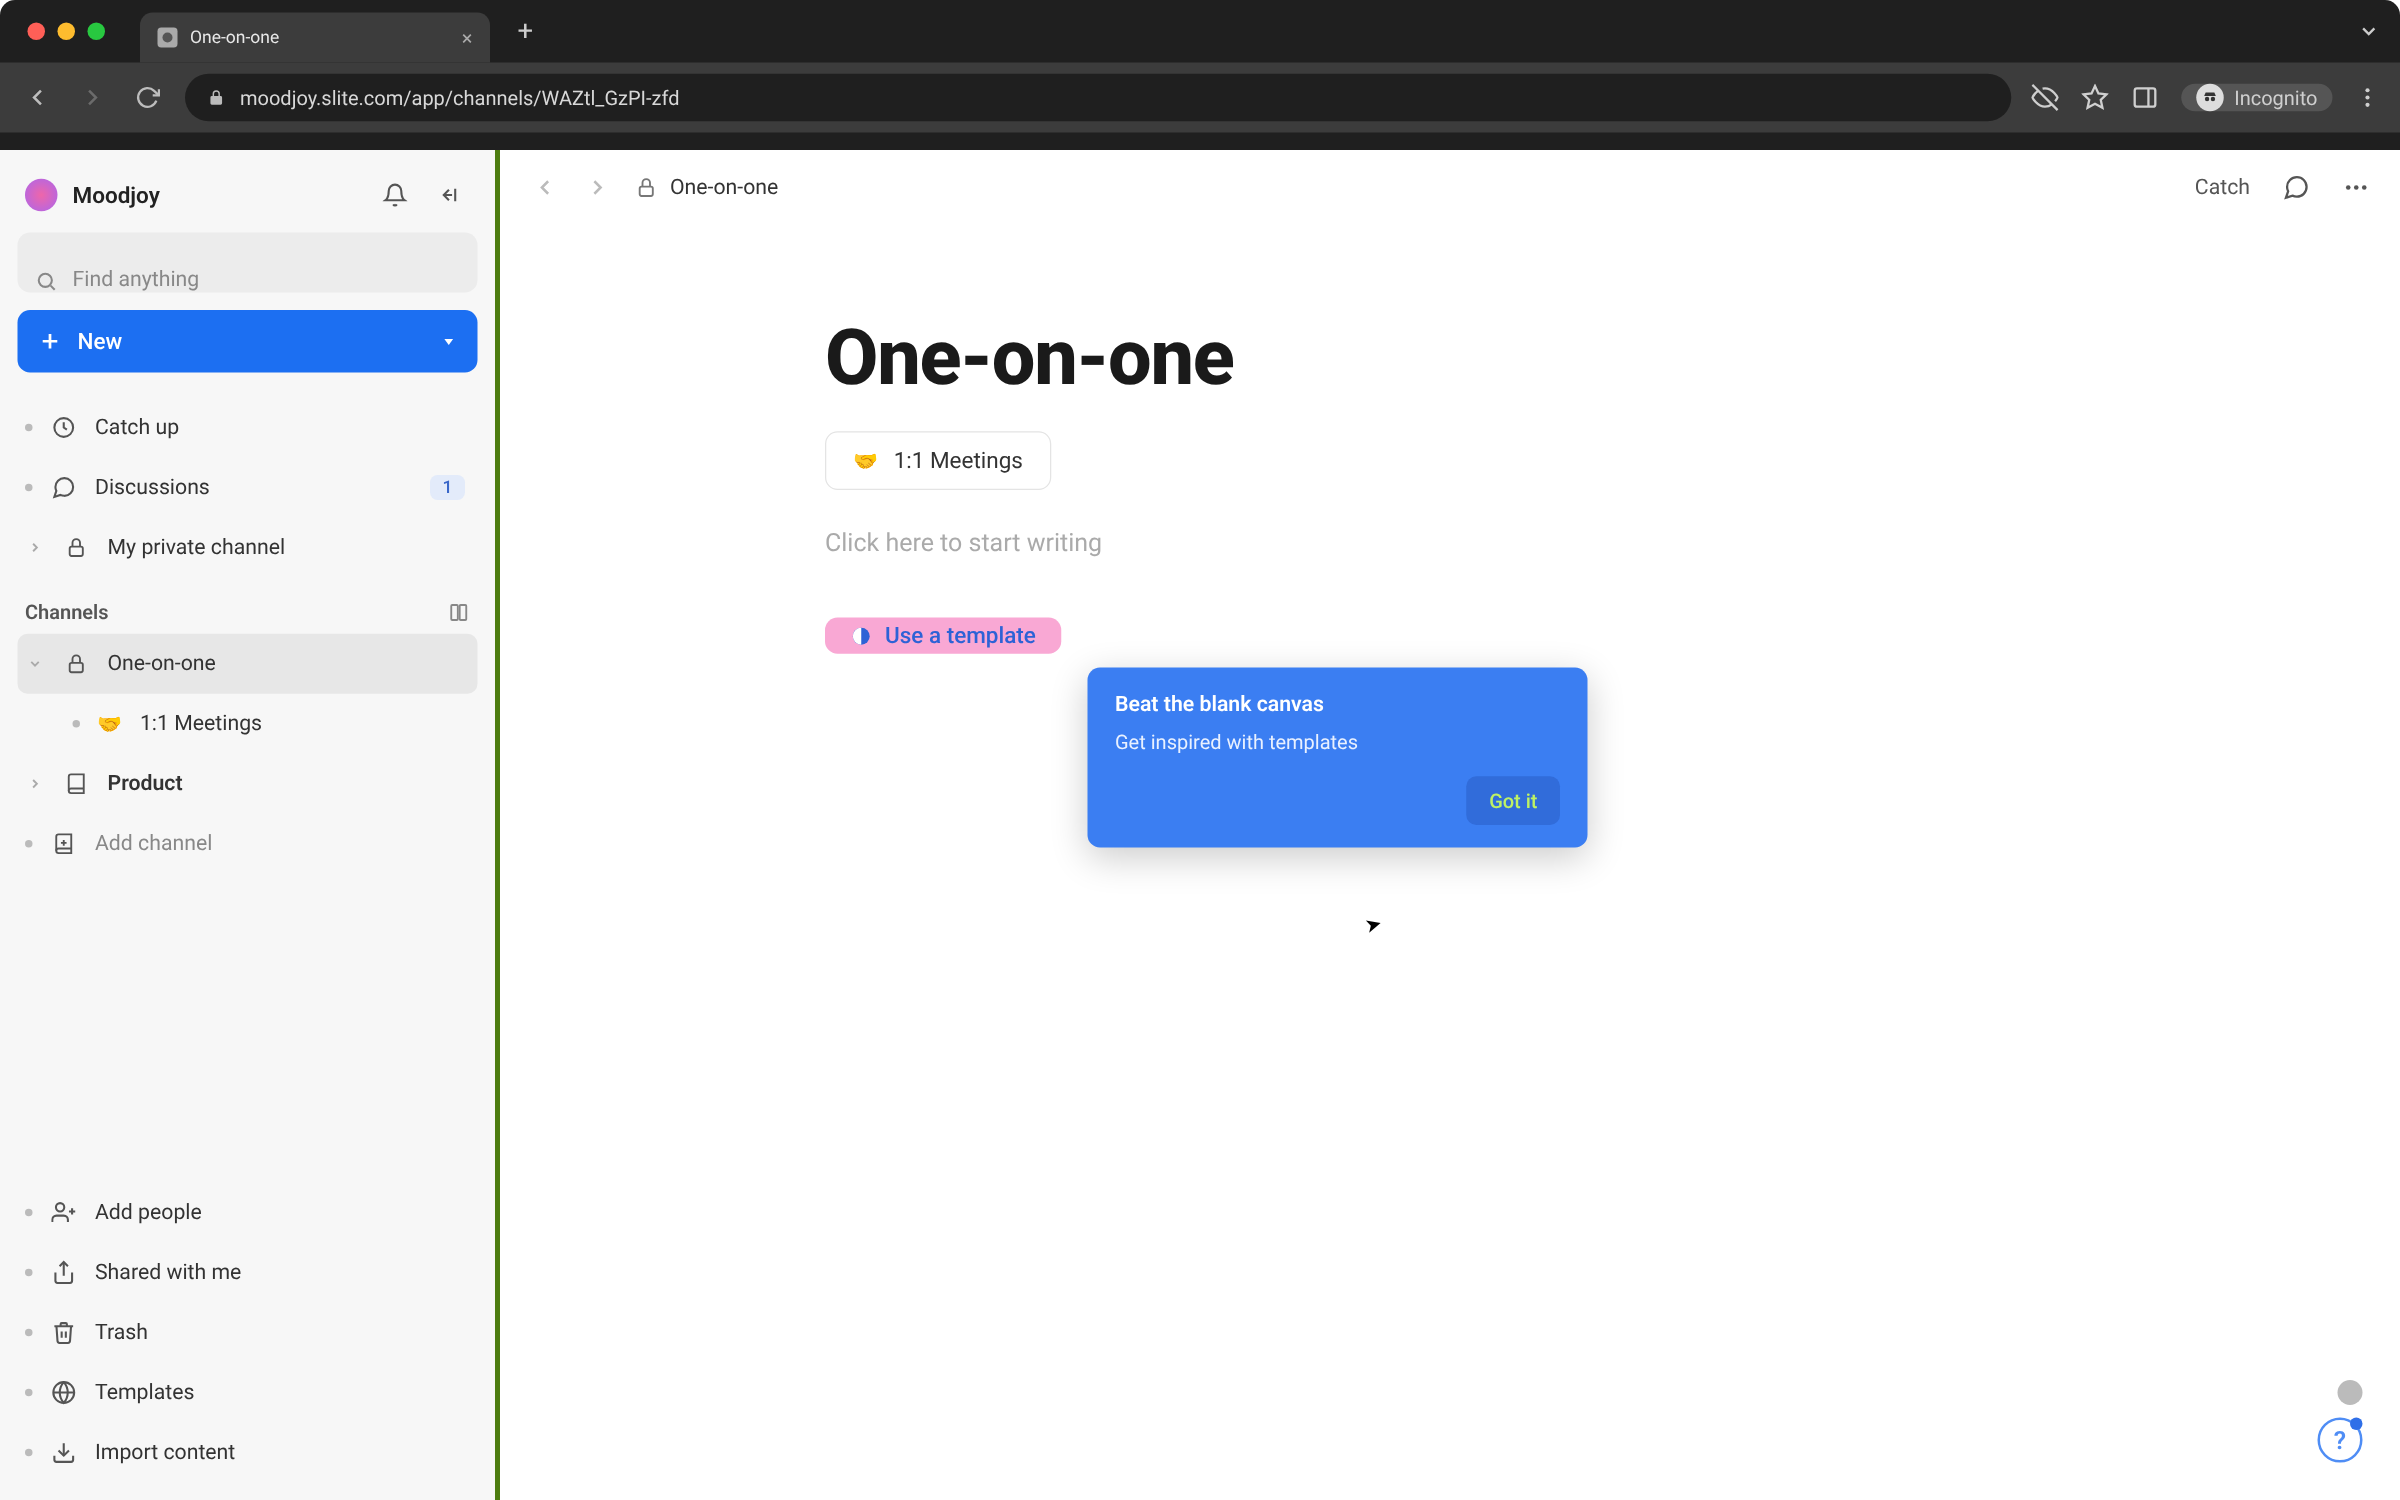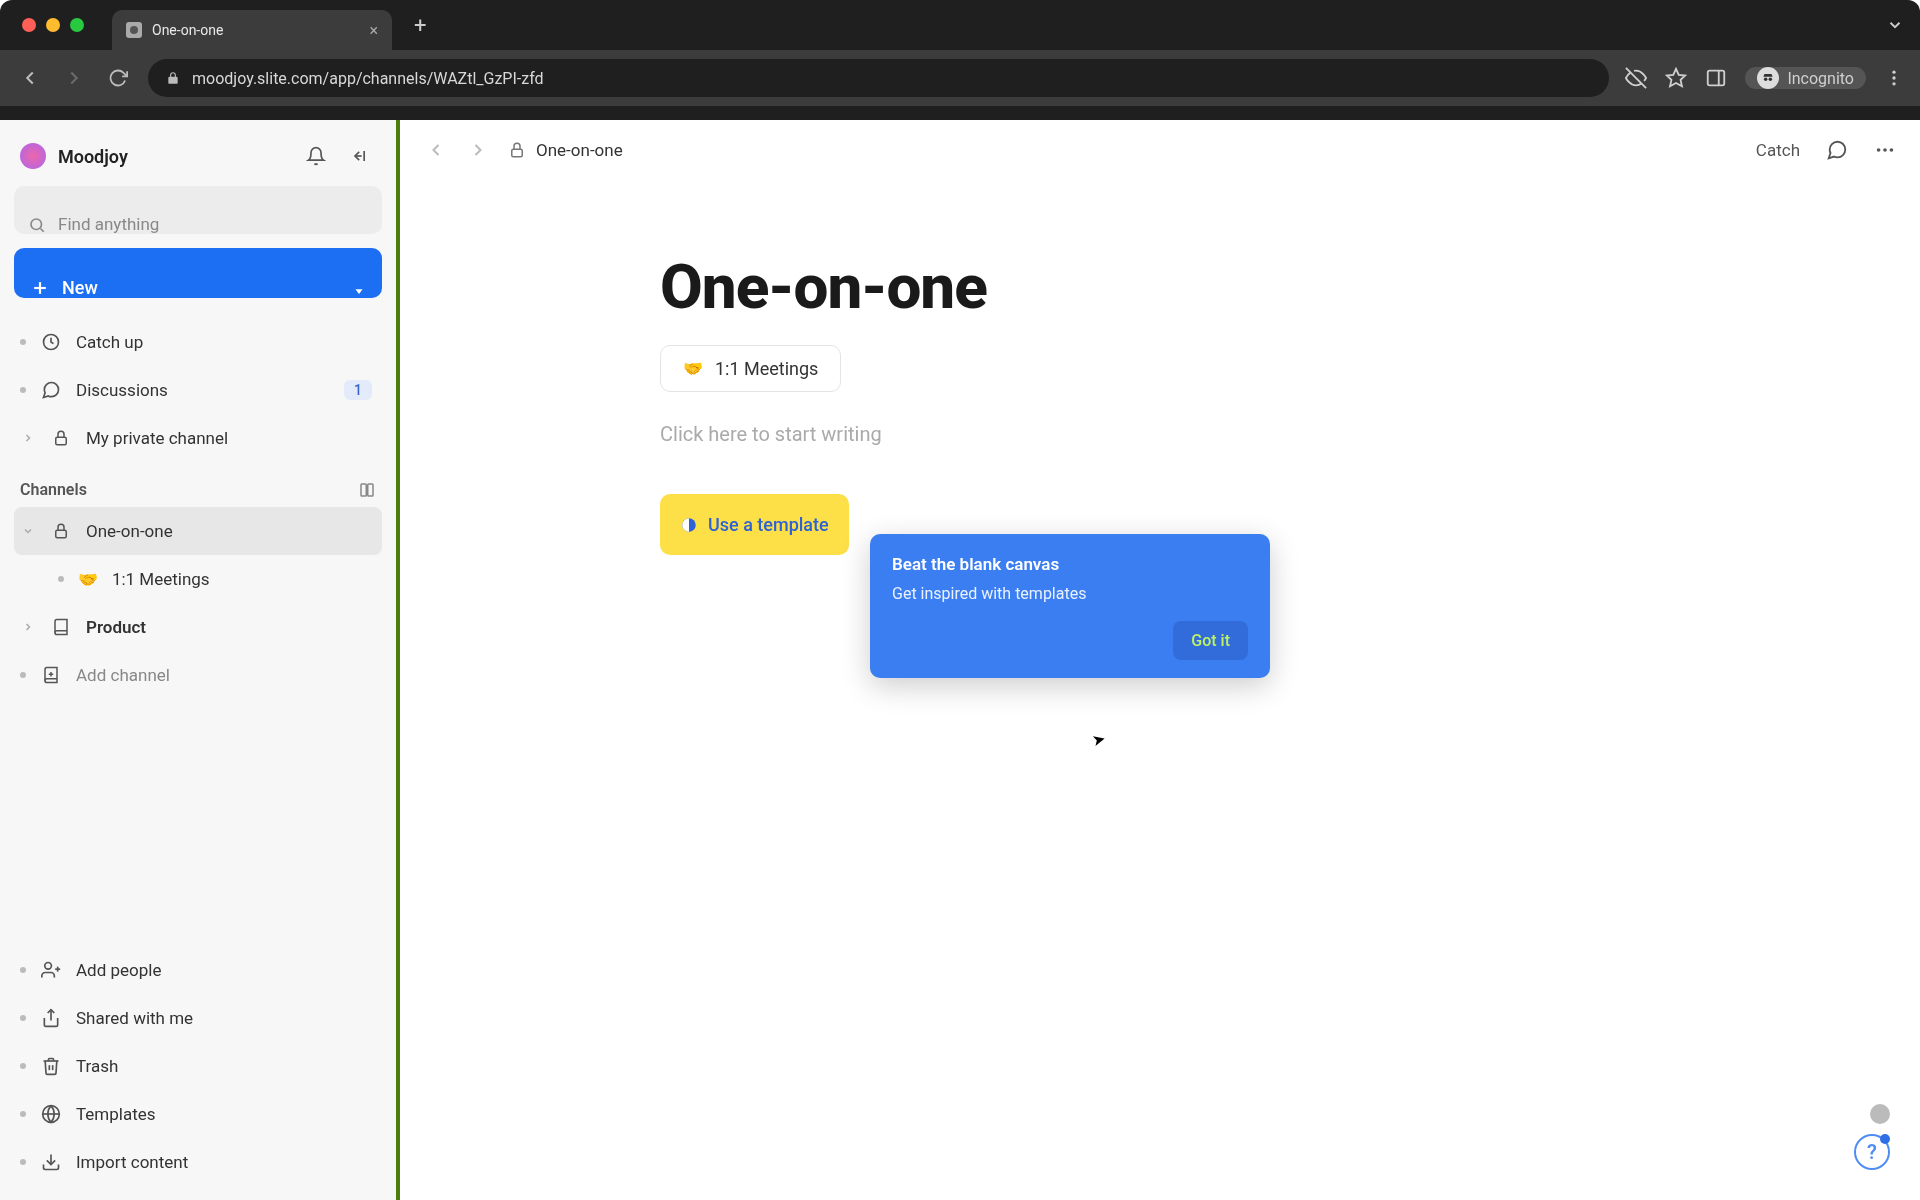--- a/index.html
+++ b/index.html
@@ -36,21 +36,21 @@
 .sidebar { width: 400px; background: #f7f7f7; display: flex; flex-direction: column; padding: 14px; border-right:4px solid #4d7c0f;}
 .sb-header { display: flex; align-items: center; gap: 12px; padding: 6px 6px 14px; }
 .workspace-logo { width: 26px; height: 26px; border-radius: 50%; background: radial-gradient(circle,#e6a,#a6e); }
 .workspace-name { font-weight: 600; font-size: 18px; flex: 1; color:#222;}
 .header-icon-btn { width: 32px; height: 32px; display: flex; align-items: center; justify-content: center; color: #555; cursor: pointer; border-radius:6px;}
 
 .search-box { background: #ececec; border-radius: 10px; height: 48px; display: flex; align-items: flex-end; padding: 0 14px; gap: 12px; color: #888; margin-bottom: 14px; }
 .search-box input { border: none; background: transparent; font-size: 17px; color: #333; flex:1; outline:none;}
 .search-box input::placeholder { color:#888; }
 
-.new-btn { background: #1c6ff2; color: #fff; height: 50px; border-radius: 10px; display: flex; align-items: flex-end; padding: 0 16px; gap: 12px; font-size: 18px; font-weight: 500; cursor: pointer; margin-bottom: 20px; }
+.new-btn { background: #1c6ff2; color: #fff; height: 50px; border-radius: 10px; display: flex; align-items: center; padding: 0 16px; gap: 12px; font-size: 18px; font-weight: 500; cursor: pointer; margin-bottom: 20px; }
 .new-btn .spacer { flex:1; }
 
 .sb-item { display: flex; align-items: center; gap: 14px; height: 48px; padding: 0 10px 0 6px; border-radius: 8px; cursor: pointer; color: #333; font-size: 17px; }
 .sb-item.active { background: #e7e7e7; }
 .dot { width: 6px; height: 6px; border-radius: 50%; background: #bbb; flex-shrink:0;}
 .sb-icon { width: 22px; display:flex; align-items:center; justify-content:center; color:#555; flex-shrink:0;}
 .chev { color: #aaa; width: 16px; display:flex; justify-content:center; flex-shrink:0;}
 .badge { background: #e3ebfa; color:#3a67c9; border-radius: 6px; padding: 2px 10px; font-size: 14px; margin-left: auto; font-weight:500;}
 
 .channels-header { display:flex; align-items:center; padding: 18px 6px 8px; color:#555; font-size:16px; font-weight:600; }
@@ -68,21 +68,21 @@
 .crumb-nav-btn { color: #bbb; cursor: pointer; width:24px; display:flex; justify-content:center;}
 .crumb { display: flex; align-items: center; gap: 10px; font-size: 17px; color:#333;}
 .topbar-right { margin-left: auto; display: flex; align-items: center; gap: 26px; color:#555;}
 .share-text { font-size: 17px; }
 
 .doc { padding: 70px 0 0 0; position: relative; width: 1000px; margin: 0 auto; }
 .page-title { font-size: 62px; font-weight: 800; color: #1a1a1a; letter-spacing: -1px; margin-bottom: 22px;}
 .chip { display: inline-flex; align-items: center; gap: 12px; border: 1px solid #e4e4e4; border-radius: 10px; padding: 12px 22px; font-size: 18px; color: #333; cursor: pointer; }
 .placeholder-text { color: #aaa; font-size: 20px; margin-top: 30px; }
 
-.template-btn { display: inline-flex; align-items: center; gap: 10px; background: #fde047; color: #2d62d6; border-radius: 10px; padding: 20px 20px; font-size: 18px; font-weight: 500; margin-top: 48px; cursor:pointer;}
+.template-btn { display: inline-flex; align-items: center; gap: 10px; background: #f9a8d4; color: #2d62d6; border-radius: 10px; padding: 4px 20px; font-size: 18px; font-weight: 500; margin-top: 48px; cursor:pointer;}
 
 
 .popover { position: absolute; left: 210px; top: 354px; width: 400px; background: #3b7ef2; color: #fff; border-radius: 10px; padding: 20px 22px 18px; box-shadow: 0 8px 30px rgba(0,0,0,0.2); }
 .popover-title { font-weight: 600; font-size: 17px; margin-bottom: 10px; }
 .popover-body { font-size: 16px; color: #e9f1ff; margin-bottom: 18px; }
 .popover-action { display:flex; justify-content:flex-end;}
 .popover-btn { background: #316cda; color:#bef264; padding: 10px 18px; border-radius: 8px; font-size: 16px; font-weight:500; cursor:pointer;}
 
 .cursor-arrow { position: absolute; left: 432px; top: 550px; font-size: 16px; color: #000; transform: rotate(-15deg);}
 

